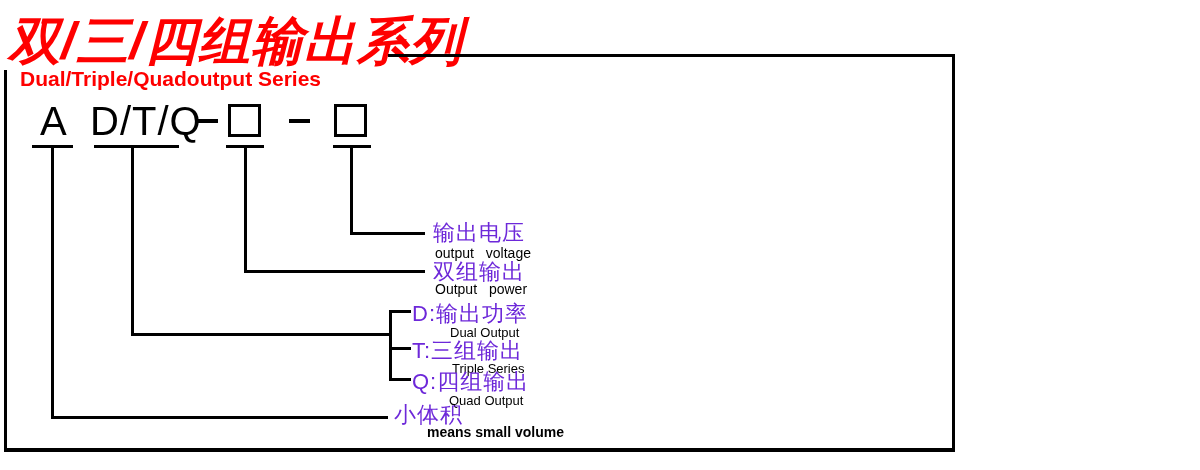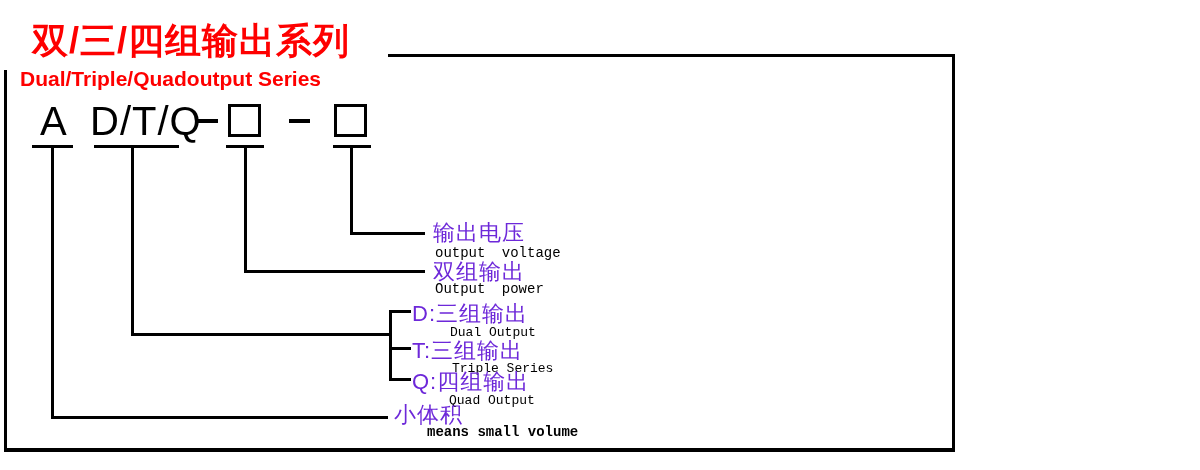--- a/index.html
+++ b/index.html
@@ -6,24 +6,24 @@
   body{
     width:1200px;height:470px;position:relative;background:#ffffff;
     font-family:"Liberation Sans","DejaVu Sans",sans-serif;
     color:#000;
     overflow:hidden;
   }
   .abs{position:absolute;}
   .ln{position:absolute;background:var(--line-black,#000);}
   
   .title-zh{
-    left:32px;top:20px;
-    font-size:36px;font-weight:700;line-height:42px;
+    left:8px;top:20px;
+    font-size:52px;font-weight:700;line-height:42px;
     color:var(--accent-red,#fe0000);
-    letter-spacing:1px;white-space:nowrap;
+    letter-spacing:1px;white-space:nowrap;font-style:italic;
   }
   .title-en{
     left:20px;top:67px;
     font-size:21px;font-weight:700;line-height:23px;
     color:var(--accent-red,#fe0000);
     white-space:nowrap;
   }
   
   .code{
     font-size:40px;font-weight:400;line-height:40px;
@@ -32,21 +32,21 @@
   .code-box{
     position:absolute;width:27px;height:27px;
     border:3px solid #000;background:#fff;
   }
   
   .lbl-zh{
     font-size:22px;line-height:24px;letter-spacing:1px;
     white-space:nowrap;color:#6d28d9;
   }
   .lbl-en{
-    font-size:14px;line-height:15px;white-space:nowrap;color:#000;font-family:Liberation Mono, monospace;
+    font-size:14px;line-height:15px;white-space:nowrap;color:#000;
   }
   .lbl-en.small{font-size:13px;margin-left:16px;}
   .wide-words{word-spacing:8px;}
   .semibold{font-weight:600;margin-left:32px;}
 </style>
 </head>
 <body>
 
 <div class="abs title-zh">双/三/四组输出系列</div>
 <div class="abs title-en">Dual/Triple/Quadoutput Series</div>
@@ -84,21 +84,21 @@
 
 <div class="ln" style="left:51px;top:145px;width:3px;height:274px;"></div>
 <div class="ln" style="left:51px;top:416px;width:337px;height:3px;"></div>
 
 <div class="abs lbl-zh" style="left:433px;top:221px;">输出电压</div>
 <div class="abs lbl-en wide-words" style="left:435px;top:246px;">output  voltage</div>
 
 <div class="abs lbl-zh" style="left:433px;top:260px;">双组输出</div>
 <div class="abs lbl-en wide-words" style="left:435px;top:282px;">Output  power</div>
 
-<div class="abs lbl-zh" style="left:412px;top:302px;">D:三组输出</div>
+<div class="abs lbl-zh" style="left:412px;top:302px;">D:输出功率</div>
 <div class="abs lbl-en small" style="left:434px;top:325px;">Dual Output</div>
 
 <div class="abs lbl-zh" style="left:412px;top:339px;">T:三组输出</div>
 <div class="abs lbl-en small" style="left:436px;top:361px;">Triple Series</div>
 
 <div class="abs lbl-zh" style="left:412px;top:370px;">Q:四组输出</div>
 <div class="abs lbl-en small" style="left:433px;top:393px;">Quad Output</div>
 
 <div class="abs lbl-zh" style="left:394px;top:403px;">小体积</div>
 <div class="abs lbl-en semibold" style="left:395px;top:425px;">means small volume</div>

